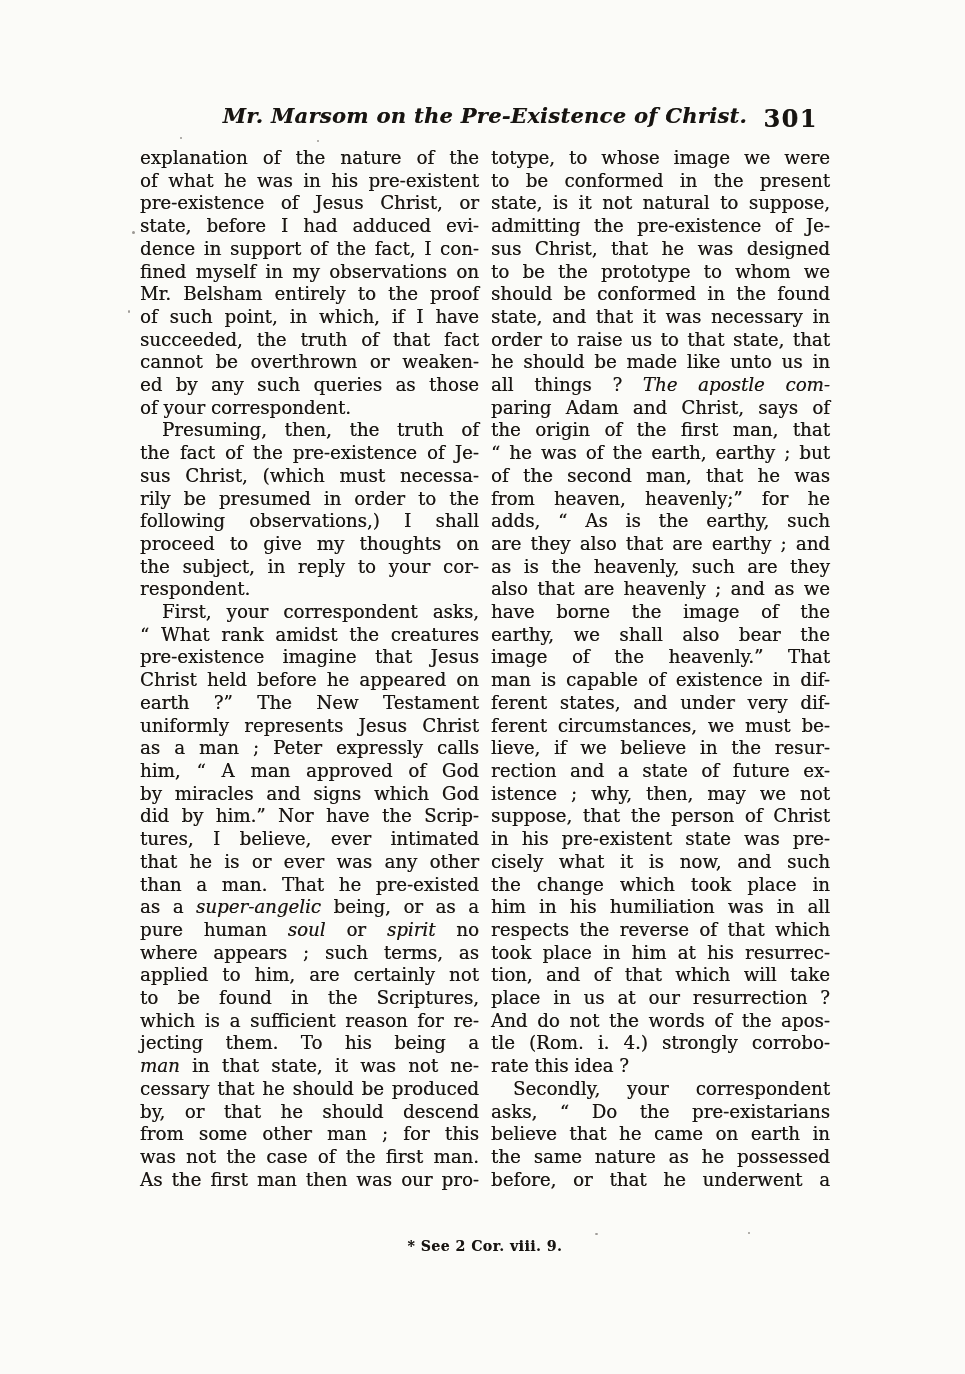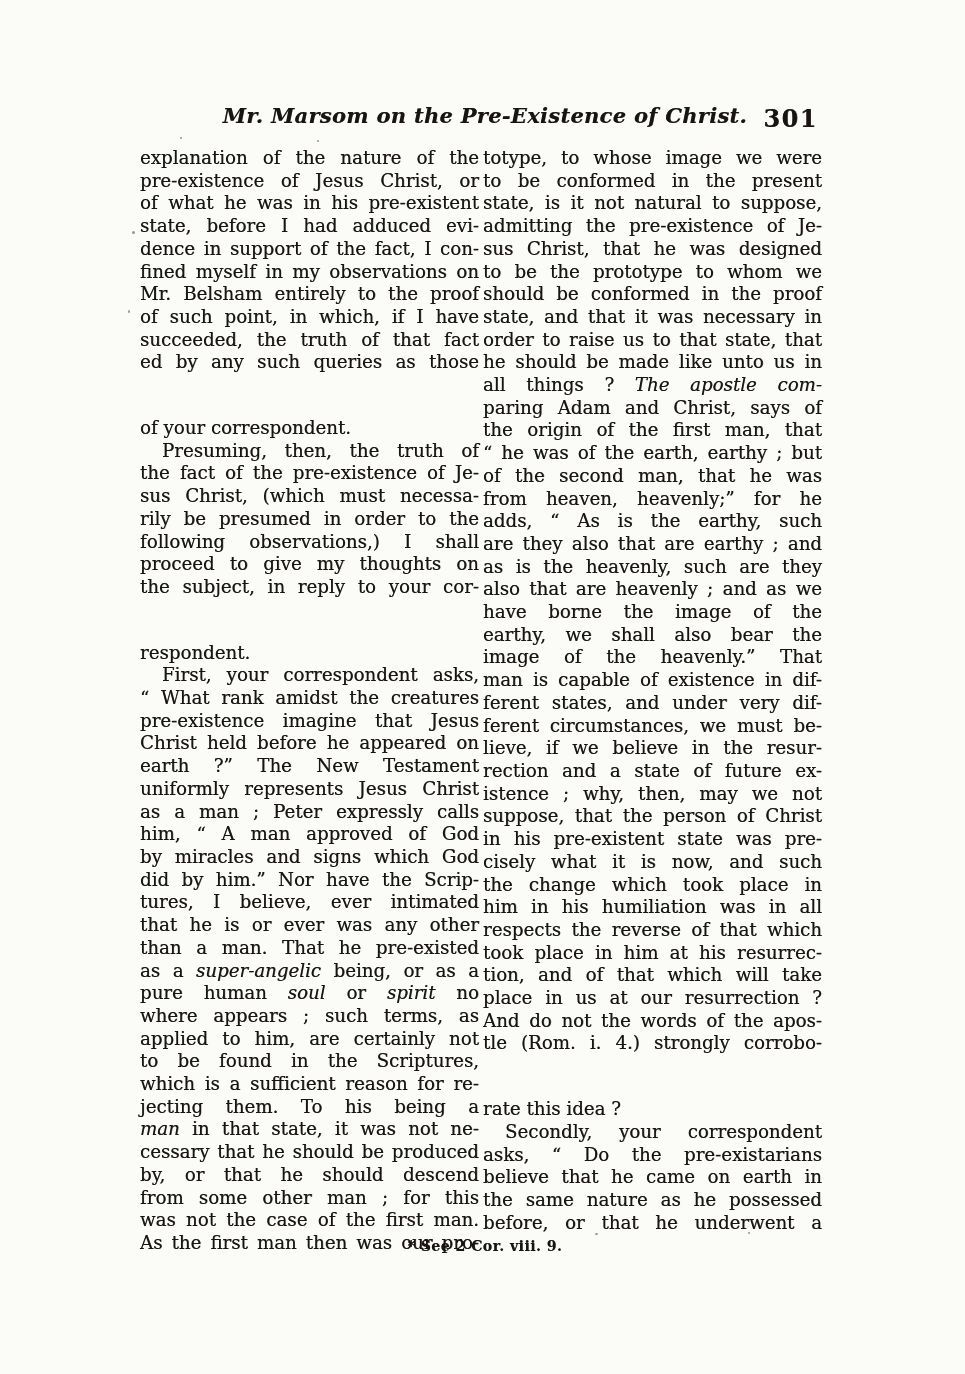--- a/index.html
+++ b/index.html
@@ -43,40 +43,39 @@
     font-size: 24px;
     letter-spacing: 1.5px;
     text-shadow: 0.3px 0.3px 0.5px rgba(25,18,10,0.6);
   }
   .columns {
     position: absolute;
     top: 147px;
     left: 140px;
     width: 690px;
     display: flex;
-    gap: 4px;
+    gap: 12px;
   }
   .column {
     width: 339px;
     flex: 0 0 339px;
   }
   .line {
     font-size: 18.2px;
     line-height: 22.7px;
     text-align: justify;
     text-align-last: justify;
     text-shadow: 0.35px 0.25px 0.45px rgba(25,18,10,0.6);
     white-space: normal;
   }
   .line.indent {
     text-indent: 22px;
   }
   .line.para-end {
     text-align-last: left;
-    margin-top: 43px;
   }
   .line i {
     font-style: italic;
   }
   .footnote {
     position: absolute;
     top: 1238px;
     left: 140px;
     width: 690px;
     text-align: center;
@@ -98,28 +97,29 @@
 <div class="page">
 
   <div class="page-header">
     <div class="header-title">Mr. Marsom on the Pre-Existence of Christ.</div>
     <div class="page-number">301</div>
   </div>
 
   <div class="columns">
     <div class="column">
         <div class="line">explanation of the nature of the</div>
+        <div class="line">of what he was in his pre-existent</div>
         <div class="line">pre-existence of Jesus Christ, or</div>
-        <div class="line">of what he was in his pre-existent</div>
         <div class="line">state, before I had adduced evi-</div>
         <div class="line">dence in support of the fact, I con-</div>
         <div class="line">fined myself in my observations on</div>
         <div class="line">Mr. Belsham entirely to the proof</div>
         <div class="line">of such point, in which, if I have</div>
         <div class="line">succeeded, the truth of that fact</div>
+        <div class="line">cannot be overthrown or weaken-</div>
         <div class="line">ed by any such queries as those</div>
         <div class="line para-end">of your correspondent.</div>
         <div class="line indent">Presuming, then, the truth of</div>
         <div class="line">the fact of the pre-existence of Je-</div>
         <div class="line">sus Christ, (which must necessa-</div>
         <div class="line">rily be presumed in order to the</div>
         <div class="line">following observations,) I shall</div>
         <div class="line">proceed to give my thoughts on</div>
         <div class="line">the subject, in reply to your cor-</div>
         <div class="line para-end">respondent.</div>
@@ -150,21 +150,21 @@
         <div class="line">was not the case of the first man.</div>
         <div class="line">As the first man then was our pro-</div>
       </div>
     <div class="column">
         <div class="line">totype, to whose image we were</div>
         <div class="line">to be conformed in the present</div>
         <div class="line">state, is it not natural to suppose,</div>
         <div class="line">admitting the pre-existence of Je-</div>
         <div class="line">sus Christ, that he was designed</div>
         <div class="line">to be the prototype to whom we</div>
-        <div class="line">should be conformed in the proof</div>
+        <div class="line">should be conformed in the found</div>
         <div class="line">state, and that it was necessary in</div>
         <div class="line">order to raise us to that state, that</div>
         <div class="line">he should be made like unto us in</div>
         <div class="line">all things ?<i> The apostle com-</i></div>
         <div class="line">paring Adam and Christ, says of</div>
         <div class="line">the origin of the first man, that</div>
         <div class="line">“ he was of the earth, earthy ; but</div>
         <div class="line">of the second man, that he was</div>
         <div class="line">from heaven, heavenly;” for he</div>
         <div class="line">adds, “ As is the earthy, such</div>

